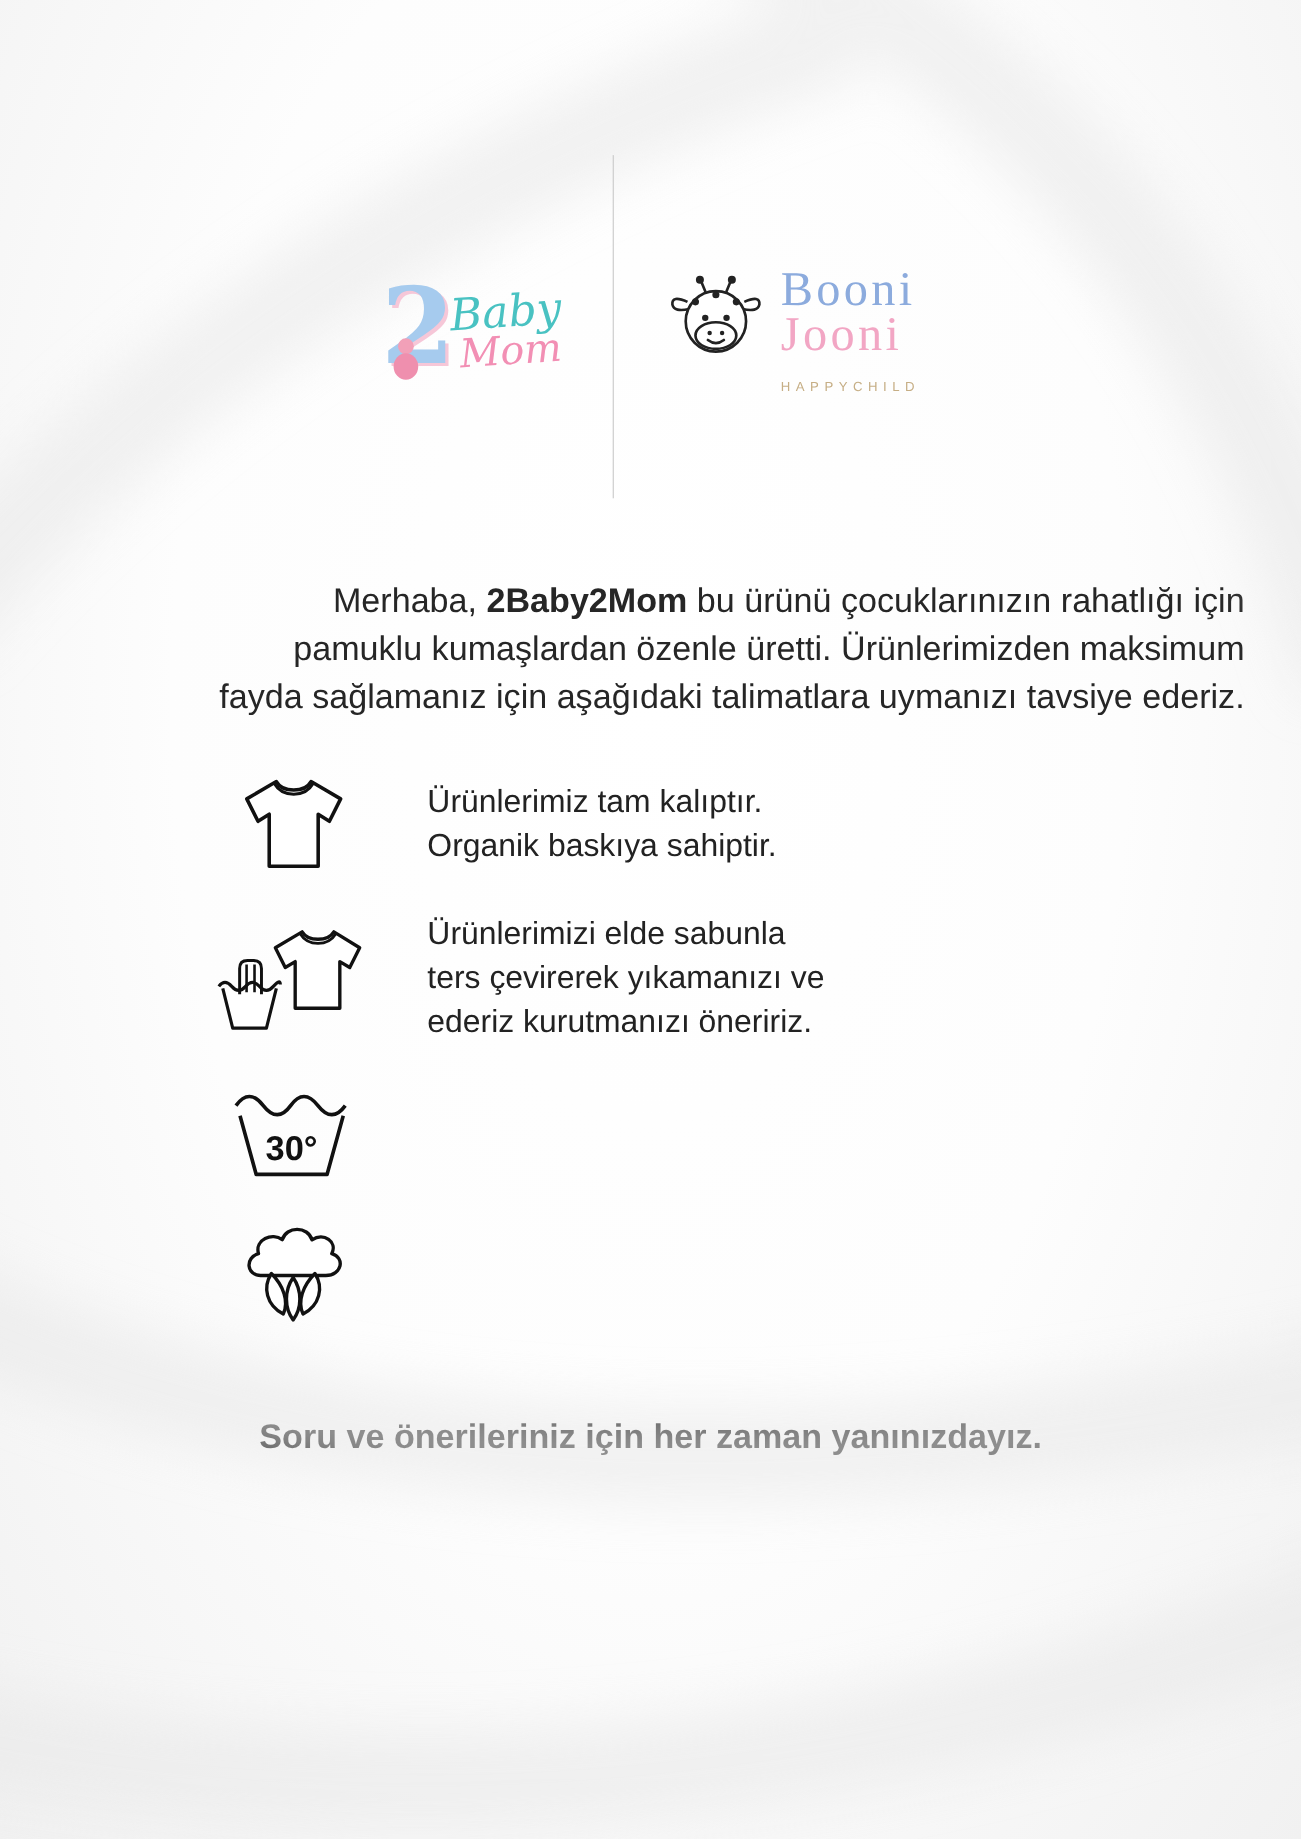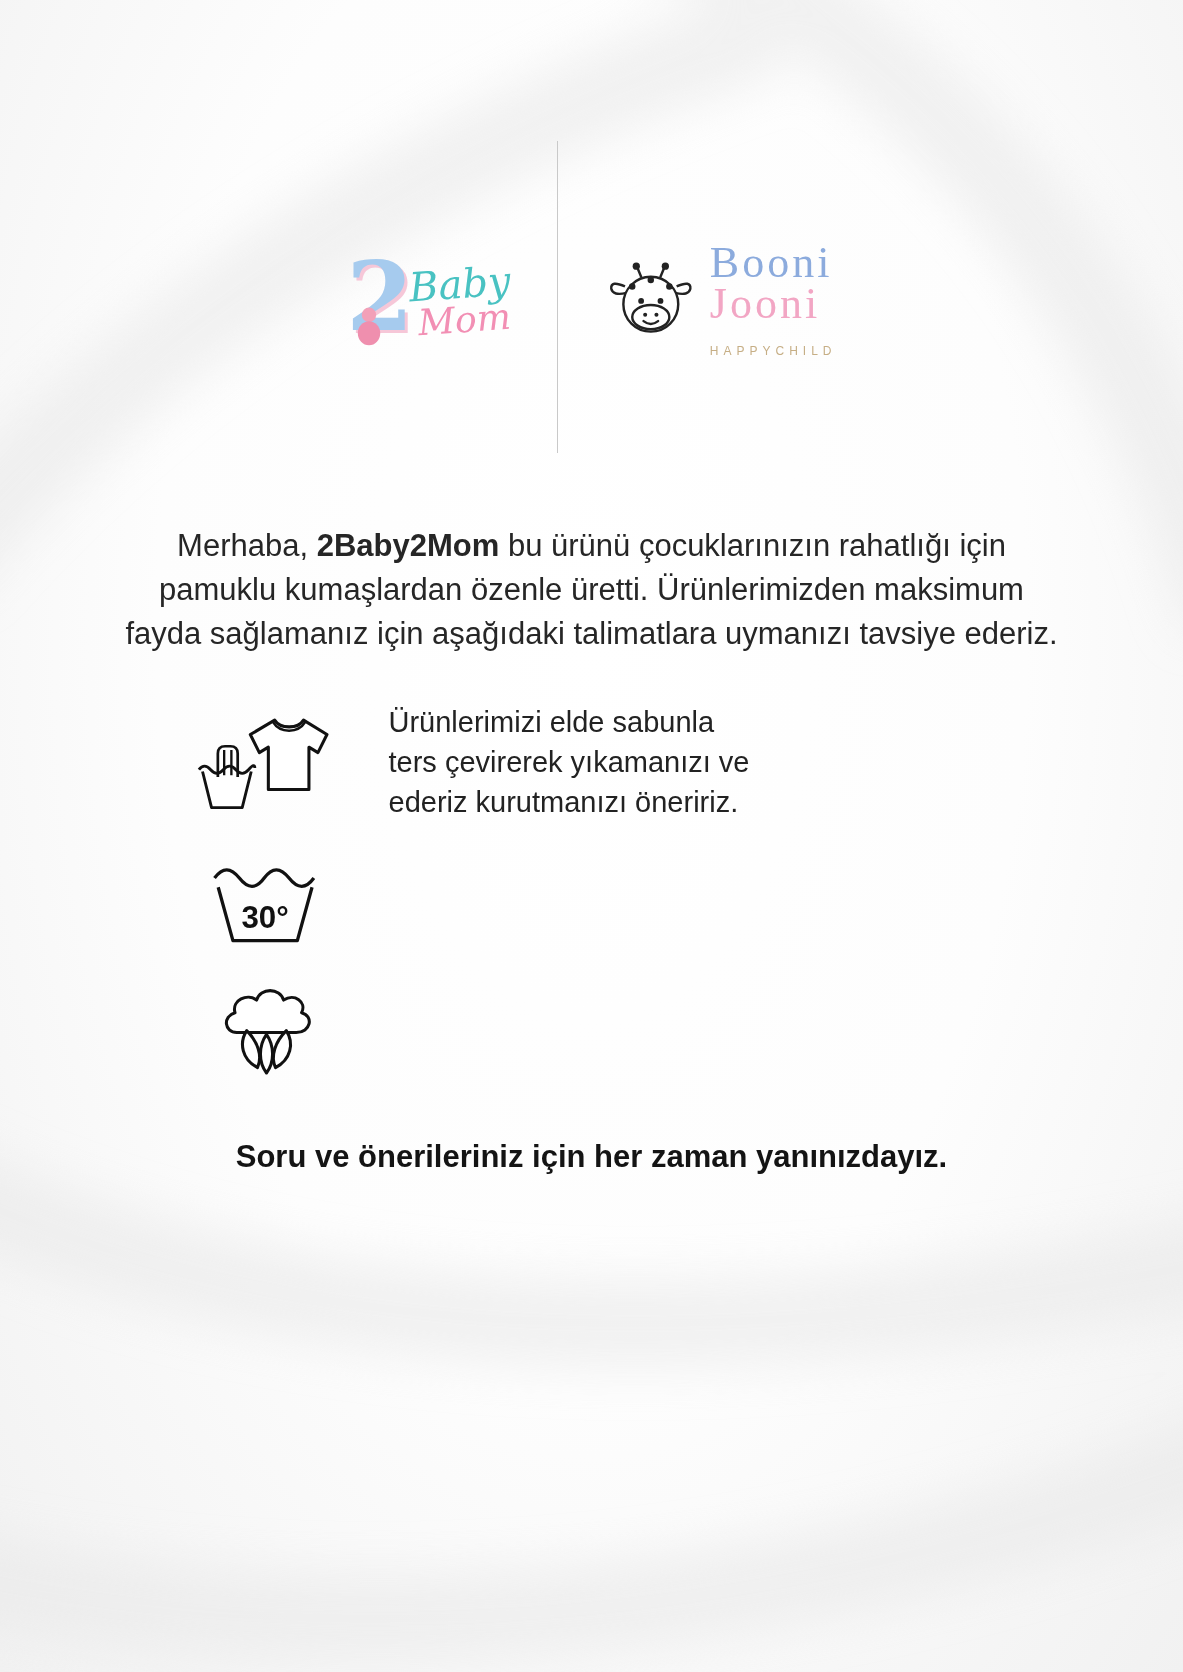--- a/index.html
+++ b/index.html
@@ -42,31 +42,31 @@
     font-family: "DejaVu Serif", serif; font-style: italic;
     font-size: 40px; color: #49c2c2; transform: rotate(-4deg);
   }
   .mom {
     font-family: "DejaVu Serif", serif; font-style: italic;
     font-size: 36px; color: #f28fb4; transform: rotate(-4deg);
     margin-top: -8px; align-self: flex-end;
   }
   .baby-fig { position: absolute; left: 6px; bottom: -4px; }
 
-  .logo-right { display: flex; align-items: flex-end; gap: 14px; }
+  .logo-right { display: flex; align-items: center; gap: 14px; }
   .bj-text { display: flex; flex-direction: column; }
   .booni { font-family: "Liberation Serif", serif; font-size: 44px; letter-spacing: 3px; color: #8cabdd; }
   .jooni { font-family: "Liberation Serif", serif; font-size: 44px; letter-spacing: 3px; color: #f2a6c4; margin-top: -10px; margin-left: 0; }
   .happychild { font-size: 12px; letter-spacing: 5px; color: #c6ae85; margin-top: 15px; align-self: flex-end; }
 
   
   .intro {
     margin: 68px auto 0;
     max-width: 1080px;
-    text-align: center;
+    text-align: right;
     font-size: 31px;
     line-height: 1.42;
     white-space: pre-line;
     color: #262626;
   }
   .intro b { font-weight: bold; }
 
   
   .rows {
     width: 810px;
@@ -80,21 +80,21 @@
   .row-text {
     margin: 0;
     font-size: 29px;
     line-height: 1.38;
     white-space: pre-line;
     color: #222;
   }
 
   
   .footer-note {
-    margin: 56px auto 0;
+    margin: 78px auto 0;
     text-align: center;
     font-weight: bold;
     font-size: 31px;
     color: #141414;
   }
 </style>
 </head>
 <body>
 
 <div class="page">
@@ -158,20 +158,30 @@
     </div>
 
   </header>
 
   <p class="intro"><span>Merhaba, </span><b>2Baby2Mom</b><span> bu ürünü çocuklarınızın rahatlığı için
 pamuklu kumaşlardan özenle üretti. Ürünlerimizden maksimum
 fayda sağlamanız için aşağıdaki talimatlara uymanızı tavsiye ederiz.</span></p>
 
   <div class="rows">
 
+    <div class="row">
+      <div class="icon-cell">
+        <svg viewBox="0 0 110 100" width="102" height="93" aria-hidden="true">
+          <path d="M38 9 L9 26 L20 48 L31 41 L31 92 L79 92 L79 41 L90 48 L101 26 L72 9 C66 20 44 20 38 9 Z" fill="#fff" stroke="#111" stroke-width="3.5" stroke-linejoin="round"></path>
+          <path d="M36 11 C44 25 66 25 74 11" fill="none" stroke="#111" stroke-width="3"></path>
+        </svg>
+      </div>
+      <p class="row-text">Ürünlerimiz tam kalıptır.
+Organik baskıya sahiptir.</p>
+    </div>
 
     <div class="row">
       <div class="icon-cell">
         <svg viewBox="0 0 155 112" width="140" height="101" aria-hidden="true">
           <g transform="translate(50,2)">
             <path d="M36 7 L9 23 L19 43 L29 37 L29 84 L74 84 L74 37 L84 43 L94 23 L68 7 C62 17 42 17 36 7 Z" fill="#fff" stroke="#111" stroke-width="3.4" stroke-linejoin="round"></path>
             <path d="M34 9 C42 22 62 22 70 9" fill="none" stroke="#111" stroke-width="2.8"></path>
           </g>
           <path d="M6 66 L16 106 L50 106 L60 66" fill="#fff" stroke="#111" stroke-width="3.2" stroke-linejoin="round"></path>
           <path d="M23 72 V46 Q23 38 31 38 H37 Q45 38 45 46 V72" fill="#fff" stroke="#111" stroke-width="3"></path>

